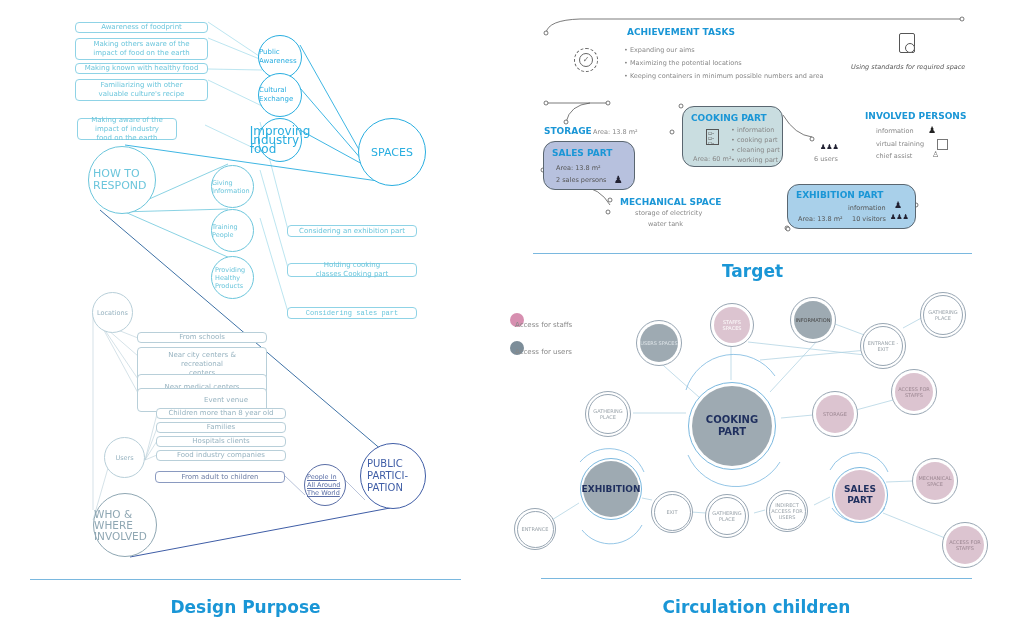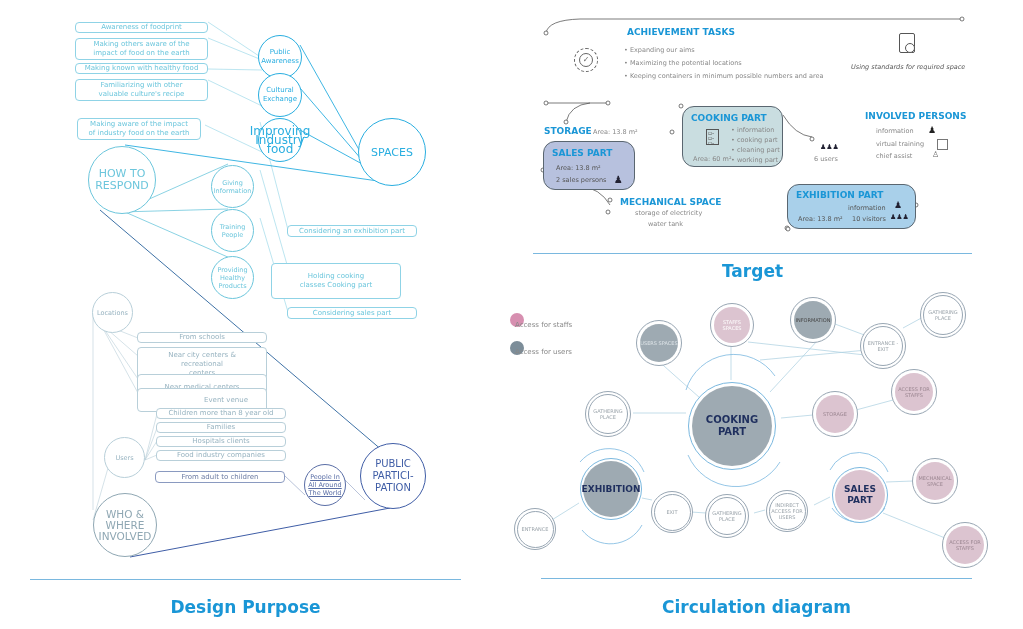--- a/index.html
+++ b/index.html
@@ -2,21 +2,21 @@
 <html><head>
 <meta charset="utf-8">
 <style>
   html,body{margin:0;padding:0;background:#fff;}
   body{width:1023px;height:629px;position:relative;overflow:hidden;font-family:"DejaVu Sans",sans-serif;}
   svg{position:absolute;left:0;top:0;}
   .abs{position:absolute;}
   .box{position:absolute;border:1px solid #8fd3e6;border-radius:4px;color:#6cc6dc;font-size:7px;text-align:center;line-height:9px;display:flex;align-items:center;justify-content:center;background:#fff;box-sizing:border-box;}
   .box.gray{border-color:#b8cfd9;color:#97b3c0;}
   .box.navy{border-color:#8a9ac0;color:#6b7ba3;}
-  .circ{position:absolute;border-radius:50%;display:flex;align-items:center;justify-content:center;text-align:center;box-sizing:border-box;background:#fff;}
+  .circ{position:absolute;border-radius:50%;display:flex;align-items:center;justify-content:center;box-sizing:border-box;background:#fff;}
   .title-big{position:absolute;color:#1a96d6;font-weight:bold;font-size:17px;text-align:center;}
   .hr{position:absolute;height:1px;background:#7ab8df;}
   .blue-h{color:#1a96d6;font-weight:bold;font-size:9px;position:absolute;white-space:nowrap;}
   .gtext{color:#888;font-size:6.5px;position:absolute;white-space:nowrap;}
   .card{position:absolute;border:1px solid #5a6670;border-radius:12px;box-sizing:border-box;}
   .legend-dot{position:absolute;width:14px;height:14px;border-radius:50%;}
   .c-node{position:absolute;border-radius:50%;box-sizing:border-box;border:1px solid #98a6b3;display:flex;align-items:center;justify-content:center;background:#fff;}
   .c-inner{border-radius:50%;display:flex;align-items:center;justify-content:center;text-align:center;font-size:5px;color:#9aa3aa;line-height:6px;}
 </style>
 </head>
@@ -70,21 +70,21 @@
   </div>
 <div class="box" style="left:75px;top:38px;width:133px;height:22px;padding:0 12px;">
     <span>Making others aware of the impact of food on the earth</span>
   </div>
 <div class="box" style="left:75px;top:63px;width:133px;height:11px;">
     <span>Making known with healthy food</span>
   </div>
 <div class="box" style="left:75px;top:79px;width:133px;height:22px;padding:0 12px;">
     <span>Familiarizing with other valuable culture's recipe</span>
   </div>
-<div class="box" style="left:77px;top:118px;width:124px;height:22px;padding:0 10px;">
+<div class="box" style="left:77px;top:118px;width:100px;height:22px;padding:0 10px;">
     <span>Making aware of the impact of industry food on the earth</span>
   </div>
 
 <div class="circ" style="left:258px;top:35px;width:44px;height:44px;border:1px solid #29aee0;color:#29aee0;font-size:7px;line-height:9px;">
     <span>Public Awareness</span>
   </div>
 <div class="circ" style="left:258px;top:73px;width:44px;height:44px;border:1px solid #29aee0;color:#29aee0;font-size:7px;line-height:9px;">
     <span>Cultural Exchange</span>
   </div>
 <div class="circ" style="left:258px;top:118px;width:44px;height:44px;border:1px solid #29aee0;color:#29aee0;font-size:12px;line-height:9px;padding:2px;">
@@ -102,24 +102,24 @@
   </div>
 <div class="circ" style="left:211px;top:209px;width:43px;height:43px;border:1px solid #6cc6dc;color:#6cc6dc;font-size:6.5px;line-height:8px;">
     <span>Training People</span>
   </div>
 <div class="circ" style="left:211px;top:256px;width:43px;height:43px;border:1px solid #6cc6dc;color:#6cc6dc;font-size:6.5px;line-height:8px;padding:3px;">
     <span>Providing Healthy Products</span>
   </div>
 <div class="box" style="left:287px;top:225px;width:130px;height:12px;">
     <span>Considering an exhibition part</span>
   </div>
-<div class="box" style="left:271px;top:263px;width:130px;height:36px;padding:0 25px;">
+<div class="box" style="left:287px;top:263px;width:130px;height:14px;padding:0 25px;">
     <span>Holding cooking classes Cooking part</span>
   </div>
-<div class="box" style="left:287px;top:307px;width:130px;height:12px;">
+<div class="box" style="left:287px;top:307px;width:130px;height:12px;font-family:Liberation Mono, monospace;">
     <span>Considering sales part</span>
   </div>
 
 <div class="circ" style="left:92px;top:292px;width:41px;height:41px;border:1px solid #b8cfd9;color:#97b3c0;font-size:6.5px;">
     <span>Locations</span>
   </div>
 <div class="box gray" style="left:137px;top:332px;width:130px;height:11px;">
     <span>From schools</span>
   </div>
 <div class="box gray" style="left:137px;top:347px;width:130px;height:22px;padding:16px 30px;">
@@ -330,13 +330,13 @@
     <div class="c-inner" style="width:50px;height:50px;background:#dcc4d0;color:#1f2f5e;font-size:9px;font-weight:bold;line-height:11px;">SALES PART</div>
   </div>
 <div class="c-node" style="left:912px;top:458px;width:46px;height:46px;">
     <div class="c-inner" style="width:38px;height:38px;background:#dcc4d0;color:#9a8590;">MECHANICAL SPACE</div>
   </div>
 <div class="c-node" style="left:942px;top:522px;width:46px;height:46px;">
     <div class="c-inner" style="width:38px;height:38px;background:#dcc4d0;color:#9a8590;">ACCESS FOR STAFFS</div>
   </div>
 
 <div class="hr" style="left:541px;top:578px;width:431px;"></div>
-<div class="title-big" style="left:541px;top:597px;width:431px;">Circulation diagram</div>
+<div class="title-big" style="left:541px;top:597px;width:431px;">Circulation children</div>
 
 </body></html>

